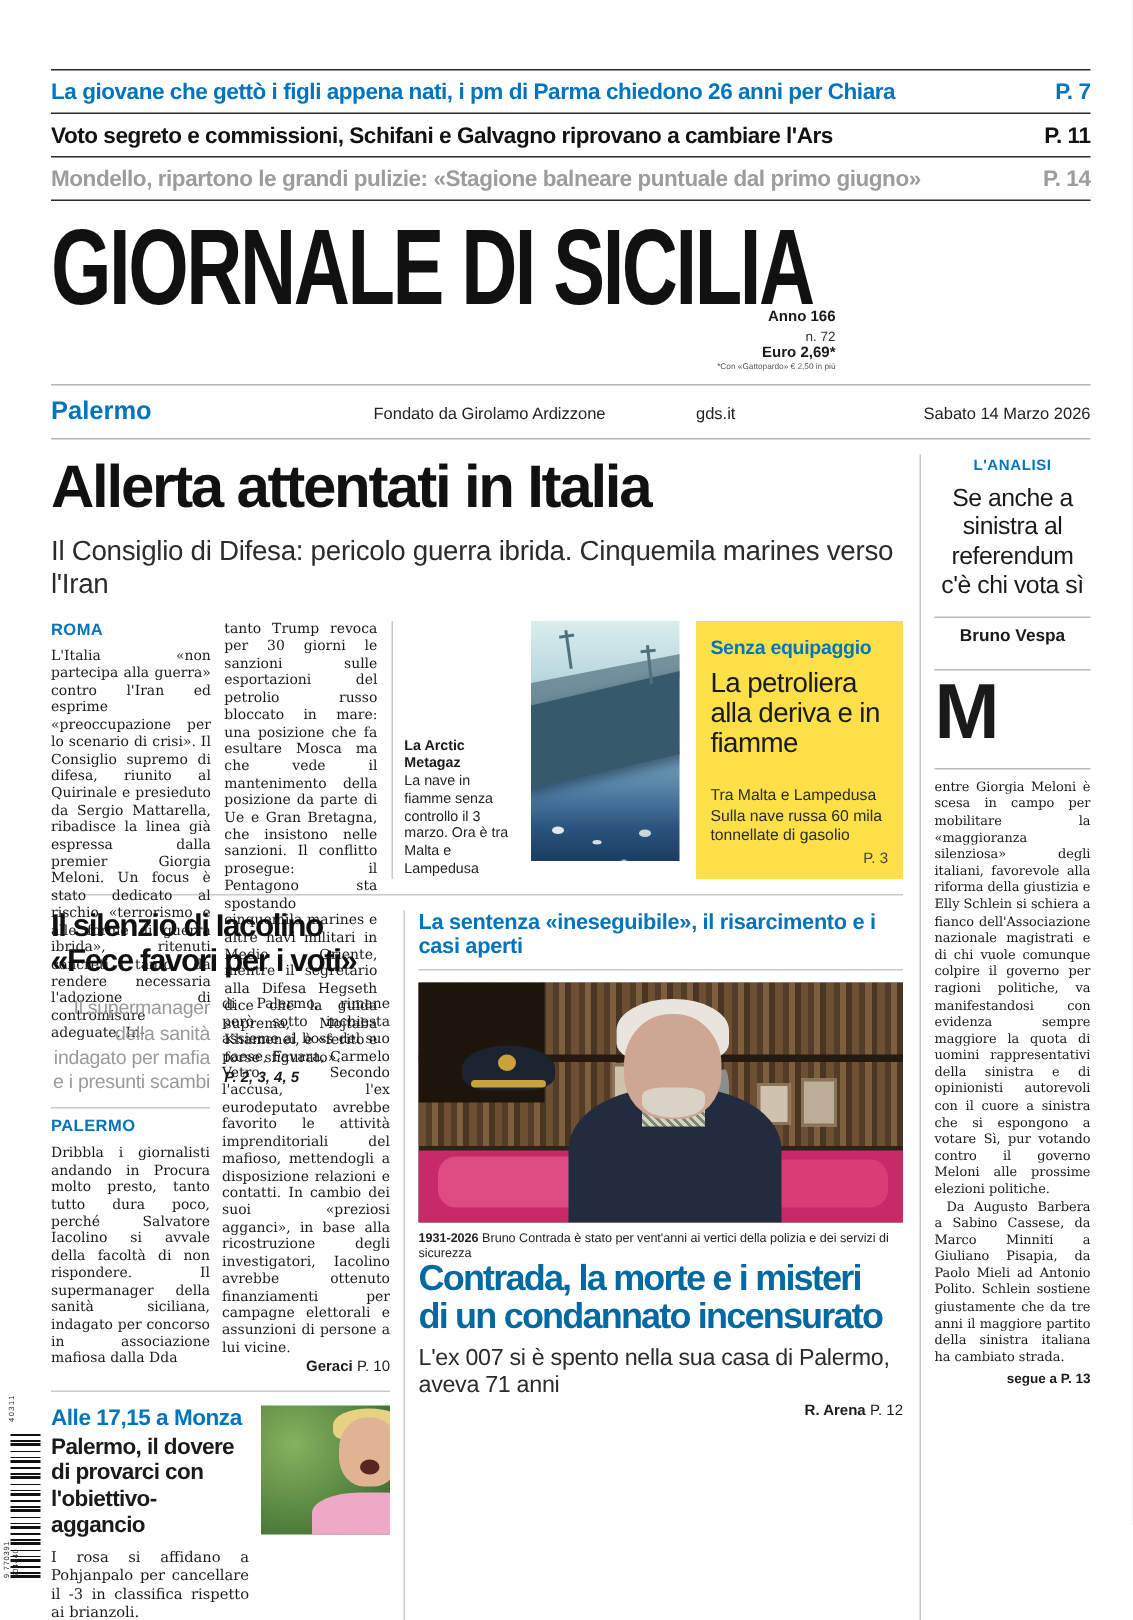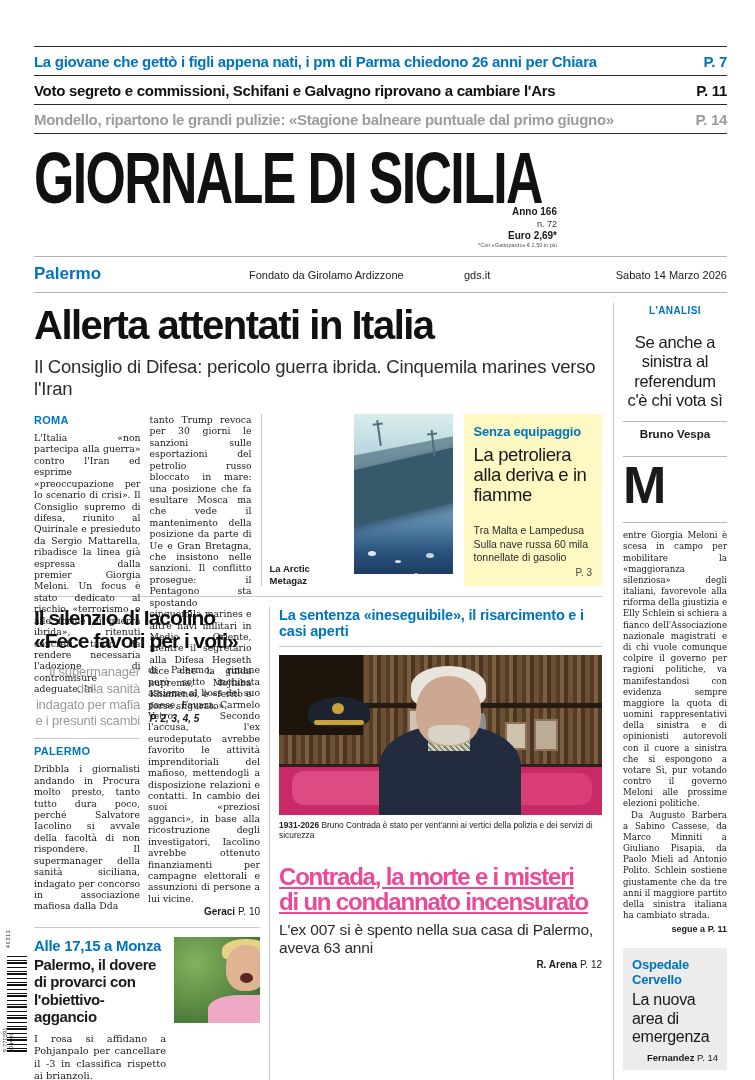--- a/index.html
+++ b/index.html
@@ -64,21 +64,21 @@
   .ship-deck{position:absolute;left:-10%;top:20%;width:120%;height:10%;background:rgba(90,120,135,.75);transform:rotate(-11deg);}
   .mast{position:absolute;width:2px;height:26px;background:#51707e;}
   .mast::after{content:"";position:absolute;top:3px;left:-4px;width:10px;height:2px;background:#51707e;}
   .mast.m1{left:24px;top:6px;transform:rotate(-8deg);}
   .mast.m2{left:78px;top:16px;transform:rotate(-6deg);}
   .smoke{position:absolute;left:28%;top:26%;width:60%;height:34%;
          background:radial-gradient(ellipse at 40% 50%,rgba(230,238,240,.85),rgba(180,200,210,.35) 60%,transparent 75%);}
   .foam{position:absolute;left:14px;bottom:18px;width:8px;height:5px;background:rgba(240,248,250,.9);border-radius:50%;
         box-shadow:26px 8px 0 -1px rgba(240,248,250,.85),58px 2px 0 0 rgba(240,248,250,.8),44px 20px 0 -2px rgba(240,248,250,.7);}
 
-  .ship-box{width:130px;margin-left:11px;background:#fef9c3;padding:10px 10px 8px 10px;
+  .ship-box{width:130px;margin-left:11px;background:#fde047;padding:10px 10px 8px 10px;
             display:flex;flex-direction:column;}
   .ship-box .kicker{color:#0074bd;font-weight:bold;font-size:13px;letter-spacing:-.2px;}
   .ship-box .hl{font-size:18.5px;letter-spacing:-.4px;line-height:1.08;color:#1a1a1a;margin-top:6px;}
   .ship-box .note{font-size:10.5px;line-height:1.3;color:#2b2b2b;margin-top:auto;}
   .ship-box .pg{font-size:10px;color:#444;text-align:right;margin-top:2px;}
 
   .hrule{border-top:1px solid #c9c9c9;margin-top:10px;}
 
   .mid-row{display:flex;margin-top:10px;}
   .mid-left{width:226px;}
@@ -112,38 +112,38 @@
   .couch::after{content:"";position:absolute;right:3%;top:6px;width:30%;height:66%;background:#d83d76;border-radius:12px;}
   .man-torso{position:absolute;left:31%;bottom:0;width:44%;height:56%;background:#222c3e;border-radius:46% 46% 0 0;}
   .man-collar{position:absolute;left:46%;bottom:40%;width:13%;height:14%;
               background:repeating-linear-gradient(45deg,#d8d2c2 0 2px,#7c8a74 2px 4px);}
   .head-skin{position:absolute;left:42.5%;top:13%;width:20%;height:44%;background:#cda791;border-radius:48% 48% 42% 42%;}
   .head-hair{position:absolute;left:41%;top:7%;width:23%;height:26%;background:#e9e5dc;border-radius:50% 50% 30% 30%;}
   .head-beard{position:absolute;left:46%;top:44%;width:13%;height:12%;background:#d9d3c6;border-radius:30% 30% 50% 50%;}
 
   .contrada-cap{font-size:8.4px;color:#222;margin-top:5px;}
   .contrada-cap .b{font-weight:bold;}
-  .contrada-headline{font-size:24px;font-weight:800;letter-spacing:-1.2px;line-height:1.05;color:#ec4899;margin-top:24px;text-decoration:underline;}
+  .contrada-headline{font-size:24px;font-weight:800;letter-spacing:-1.2px;line-height:1.05;color:#0369a1;margin-top:0;}
   .contrada-sub{font-size:15.5px;color:#2b2b2b;letter-spacing:-.2px;margin-top:7px;}
 
   .monza{margin-top:9px;display:flex;}
   .monza-txt{width:212px;}
   .monza-kicker{color:#0074bd;font-weight:bold;font-size:15px;letter-spacing:-.3px;}
   .monza-headline{font-size:15px;font-weight:800;letter-spacing:-.4px;line-height:1.15;margin-top:2px;}
   .monza-body{font-size:9.8px;line-height:1.25;margin-top:8px;text-align:justify;}
   .player-photo{position:relative;width:138px;height:86px;margin-left:8px;overflow:hidden;
                 background:radial-gradient(circle at 25% 30%,#85b25e,#4a7a38 70%,#3a6330);}
   .player-head{position:absolute;left:52px;top:8px;width:40px;height:46px;background:#e0b493;border-radius:46% 46% 42% 42%;}
   .player-hair{position:absolute;left:48px;top:2px;width:48px;height:22px;background:#e7d184;border-radius:50% 50% 30% 30%;}
   .player-mouth{position:absolute;left:66px;top:36px;width:13px;height:10px;background:#5a2420;border-radius:50%;}
   .player-shirt{position:absolute;left:34px;bottom:-6px;width:80px;height:34px;background:#efa8c6;border-radius:40% 40% 0 0;}
 
   
   .rail-kicker{color:#0074bd;font-weight:bold;font-size:10px;letter-spacing:.4px;text-align:center;margin-top:2px;}
-  .rail-headline{font-size:16.5px;line-height:1.18;text-align:center;letter-spacing:-.3px;color:#1a1a1a;margin-top:17px;}
+  .rail-headline{font-size:16.5px;line-height:1.18;text-align:center;letter-spacing:-.3px;color:#1a1a1a;margin-top:7px;}
   .rail-rule{border-top:1px solid #b9b9b9;margin-top:10px;}
   .rail-byline{font-weight:bold;font-size:11.5px;text-align:center;padding:6px 0;}
   .rail-dropcap{font-size:52px;font-weight:800;line-height:.95;padding:4px 0 2px 0;}
   .rail-body{font-size:8.6px;line-height:1.3;text-align:justify;color:#191919;margin-top:7px;}
   .rail-body.ind{text-indent:8px;margin-top:0;}
   .rail-more{font-weight:bold;font-size:9px;text-align:right;margin-top:3px;font-family:"Liberation Sans",sans-serif;}
   .cervello{background:#ececec;padding:9px 9px 7px 9px;margin-top:14px;}
   .cervello .kicker{color:#0074bd;font-weight:bold;font-size:13px;letter-spacing:-.2px;}
   .cervello .hl{font-size:16px;letter-spacing:-.3px;line-height:1.15;color:#1a1a1a;margin-top:4px;}
   .cervello .by{font-size:9.5px;text-align:right;margin-top:6px;}
@@ -209,20 +209,21 @@
         <div class="war-col1">
           <div class="label-city">ROMA</div>
           <div class="body-txt serif">L'Italia «non partecipa alla guerra» contro l'Iran ed esprime «preoccupazione per lo scenario di crisi». Il Consiglio supremo di difesa, riunito al Quirinale e presieduto da Sergio Mattarella, ribadisce la linea già espressa dalla premier Giorgia Meloni. Un focus è stato dedicato al rischio «terrorismo e alle forme di guerra ibrida», ritenuti concreti, tanto da rendere necessaria l'adozione di contromisure adeguate. In-</div>
         </div>
         <div class="war-col2">
           <div class="body-txt serif">tanto Trump revoca per 30 giorni le sanzioni sulle esportazioni del petrolio russo bloccato in mare: una posizione che fa esultare Mosca ma che vede il mantenimento della posizione da parte di Ue e Gran Bretagna, che insistono nelle sanzioni. Il conflitto prosegue: il Pentagono sta spostando cinquemila marines e altre navi militari in Medio Oriente, mentre il segretario alla Difesa Hegseth dice che la guida suprema, Mojtaba Khamenei, è «ferito e forse sfigurato».</div>
           <div class="pages-ref">P. 2, 3, 4, 5</div>
         </div>
         <div class="war-caption-col">
           <div class="cap-title">La Arctic Metagaz</div>
+          <div class="cap-text">La nave in fiamme senza controllo il 3 marzo. Ora è tra Malta e Lampedusa</div>
         </div>
         <div class="ship-photo">
           <div class="smoke"></div>
           <div class="ship-deck"></div>
           <div class="ship-hull"></div>
           <div class="mast m1"></div>
           <div class="mast m2"></div>
           <div class="foam"></div>
         </div>
         <div class="ship-box">
@@ -296,44 +297,36 @@
             <div class="head-beard"></div>
           </div>
           <div class="contrada-cap">
             <span class="b">1931-2026</span>
             <span>Bruno Contrada è stato per vent'anni ai vertici della polizia e dei servizi di sicurezza</span>
           </div>
           <div class="contrada-headline">
             <div>Contrada, la morte e i misteri</div>
             <div>di un condannato incensurato</div>
           </div>
-          <div class="contrada-sub">L'ex 007 si è spento nella sua casa di Palermo, aveva 63 anni</div>
+          <div class="contrada-sub">L'ex 007 si è spento nella sua casa di Palermo, aveva 71 anni</div>
           <div class="byline-row">
             <span class="nm">R. Arena</span>
             <span>P. 12</span>
           </div>
         </div>
       </div>
     </div>
 
     <aside class="rail">
       <div class="rail-kicker">L'ANALISI</div>
       <div class="rail-headline">Se anche a sinistra al referendum c'è chi vota sì</div>
       <div class="rail-rule"></div>
       <div class="rail-byline">Bruno Vespa</div>
       <div class="rail-rule"></div>
       <div class="rail-dropcap">M</div>
       <div class="rail-rule"></div>
       <div class="rail-body serif">entre Giorgia Meloni è scesa in campo per mobilitare la «maggioranza silenziosa» degli italiani, favorevole alla riforma della giustizia e Elly Schlein si schiera a fianco dell'Associazione nazionale magistrati e di chi vuole comunque colpire il governo per ragioni politiche, va manifestandosi con evidenza sempre maggiore la quota di uomini rappresentativi della sinistra e di opinionisti autorevoli con il cuore a sinistra che si espongono a votare Sì, pur votando contro il governo Meloni alle prossime elezioni politiche.</div>
       <div class="rail-body serif ind">Da Augusto Barbera a Sabino Cassese, da Marco Minniti a Giuliano Pisapia, da Paolo Mieli ad Antonio Polito. Schlein sostiene giustamente che da tre anni il maggiore partito della sinistra italiana ha cambiato strada.</div>
-      <div class="rail-more">segue a P. 11</div>
-      <div class="cervello">
-        <div class="kicker">Ospedale Cervello</div>
-        <div class="hl">La nuova area di emergenza</div>
-        <div class="by">
-          <span class="nm">Fernandez</span>
-          <span>P. 14</span>
-        </div>
-      </div>
+      <div class="rail-more">segue a P. 13</div>
     </aside>
   </div>
 
 </div>
 
 </body></html>

